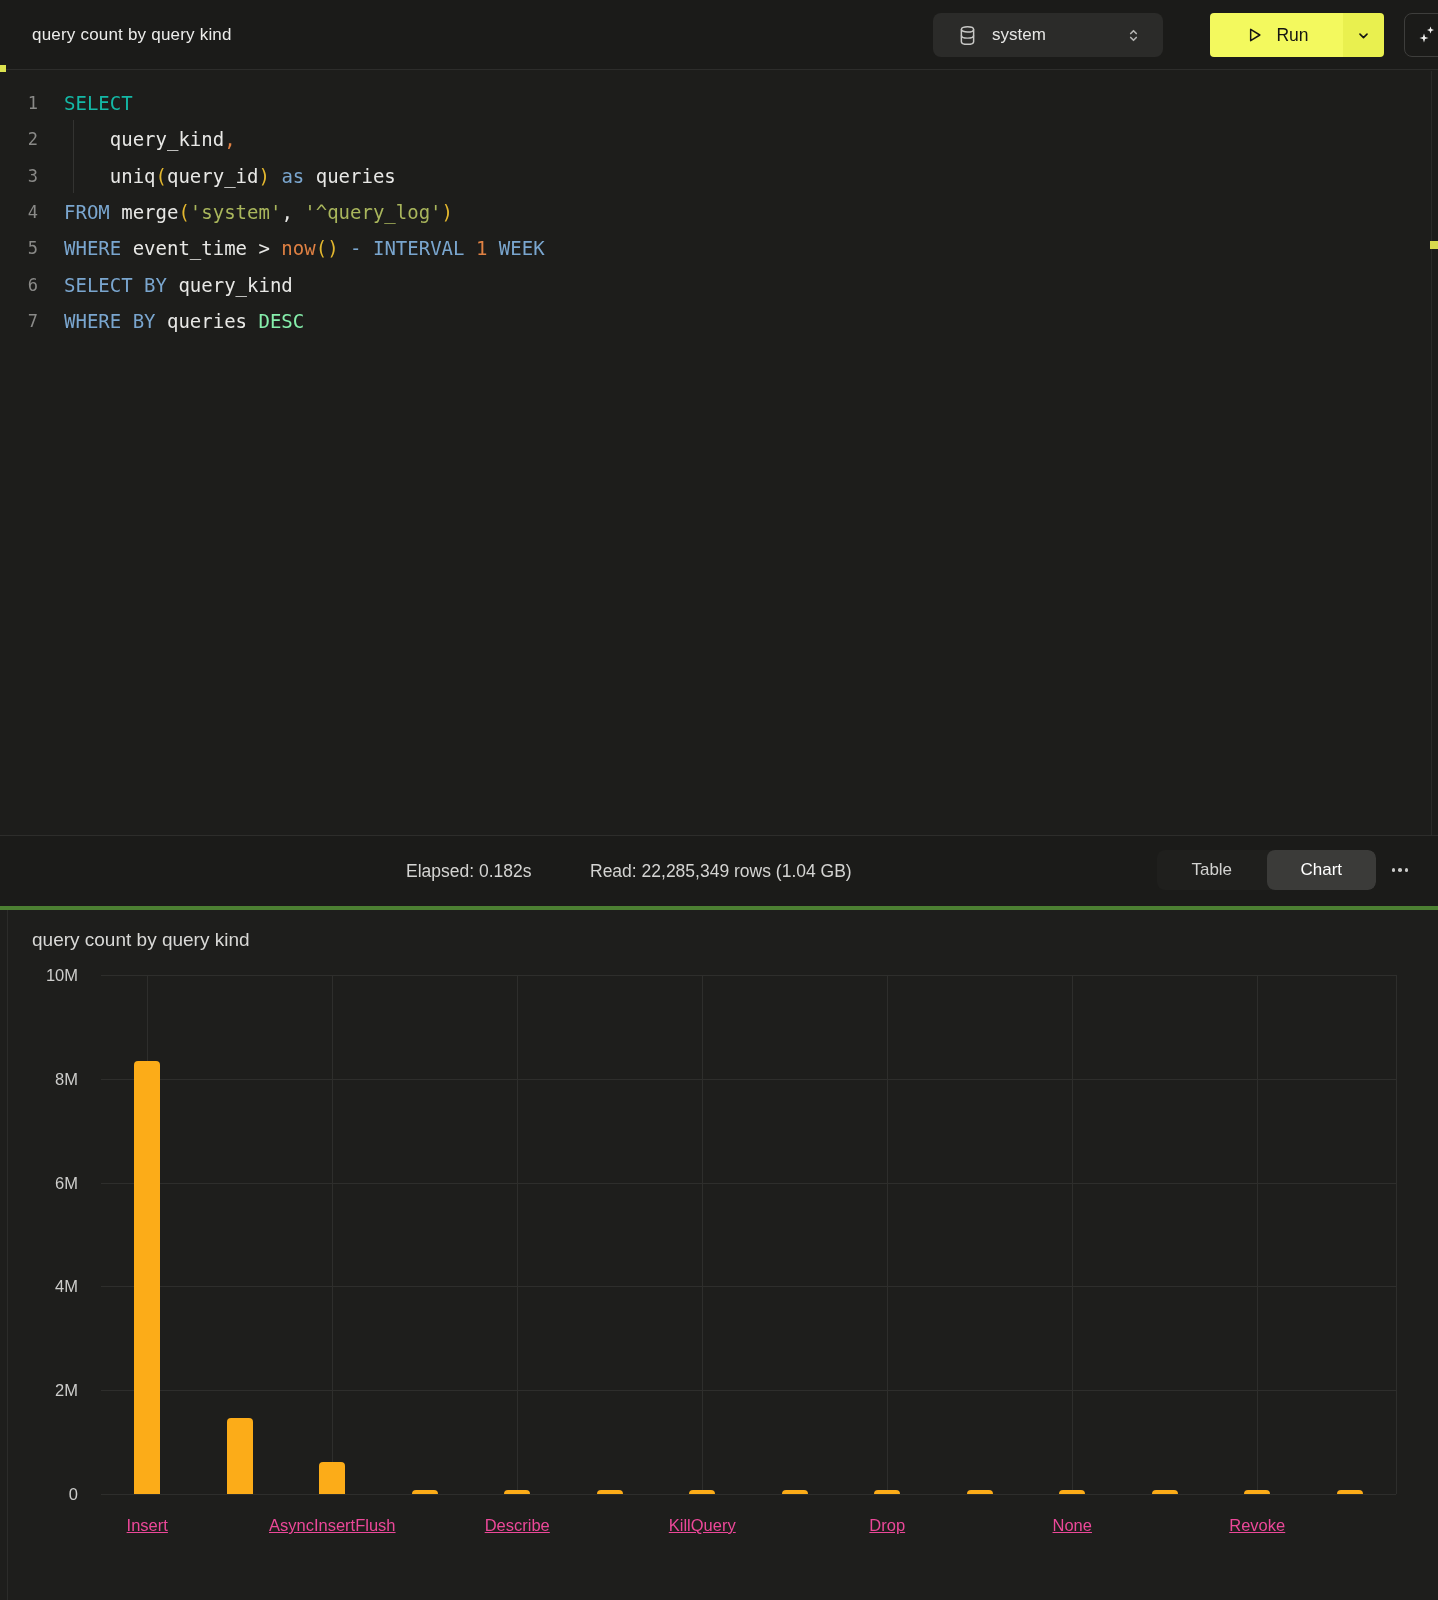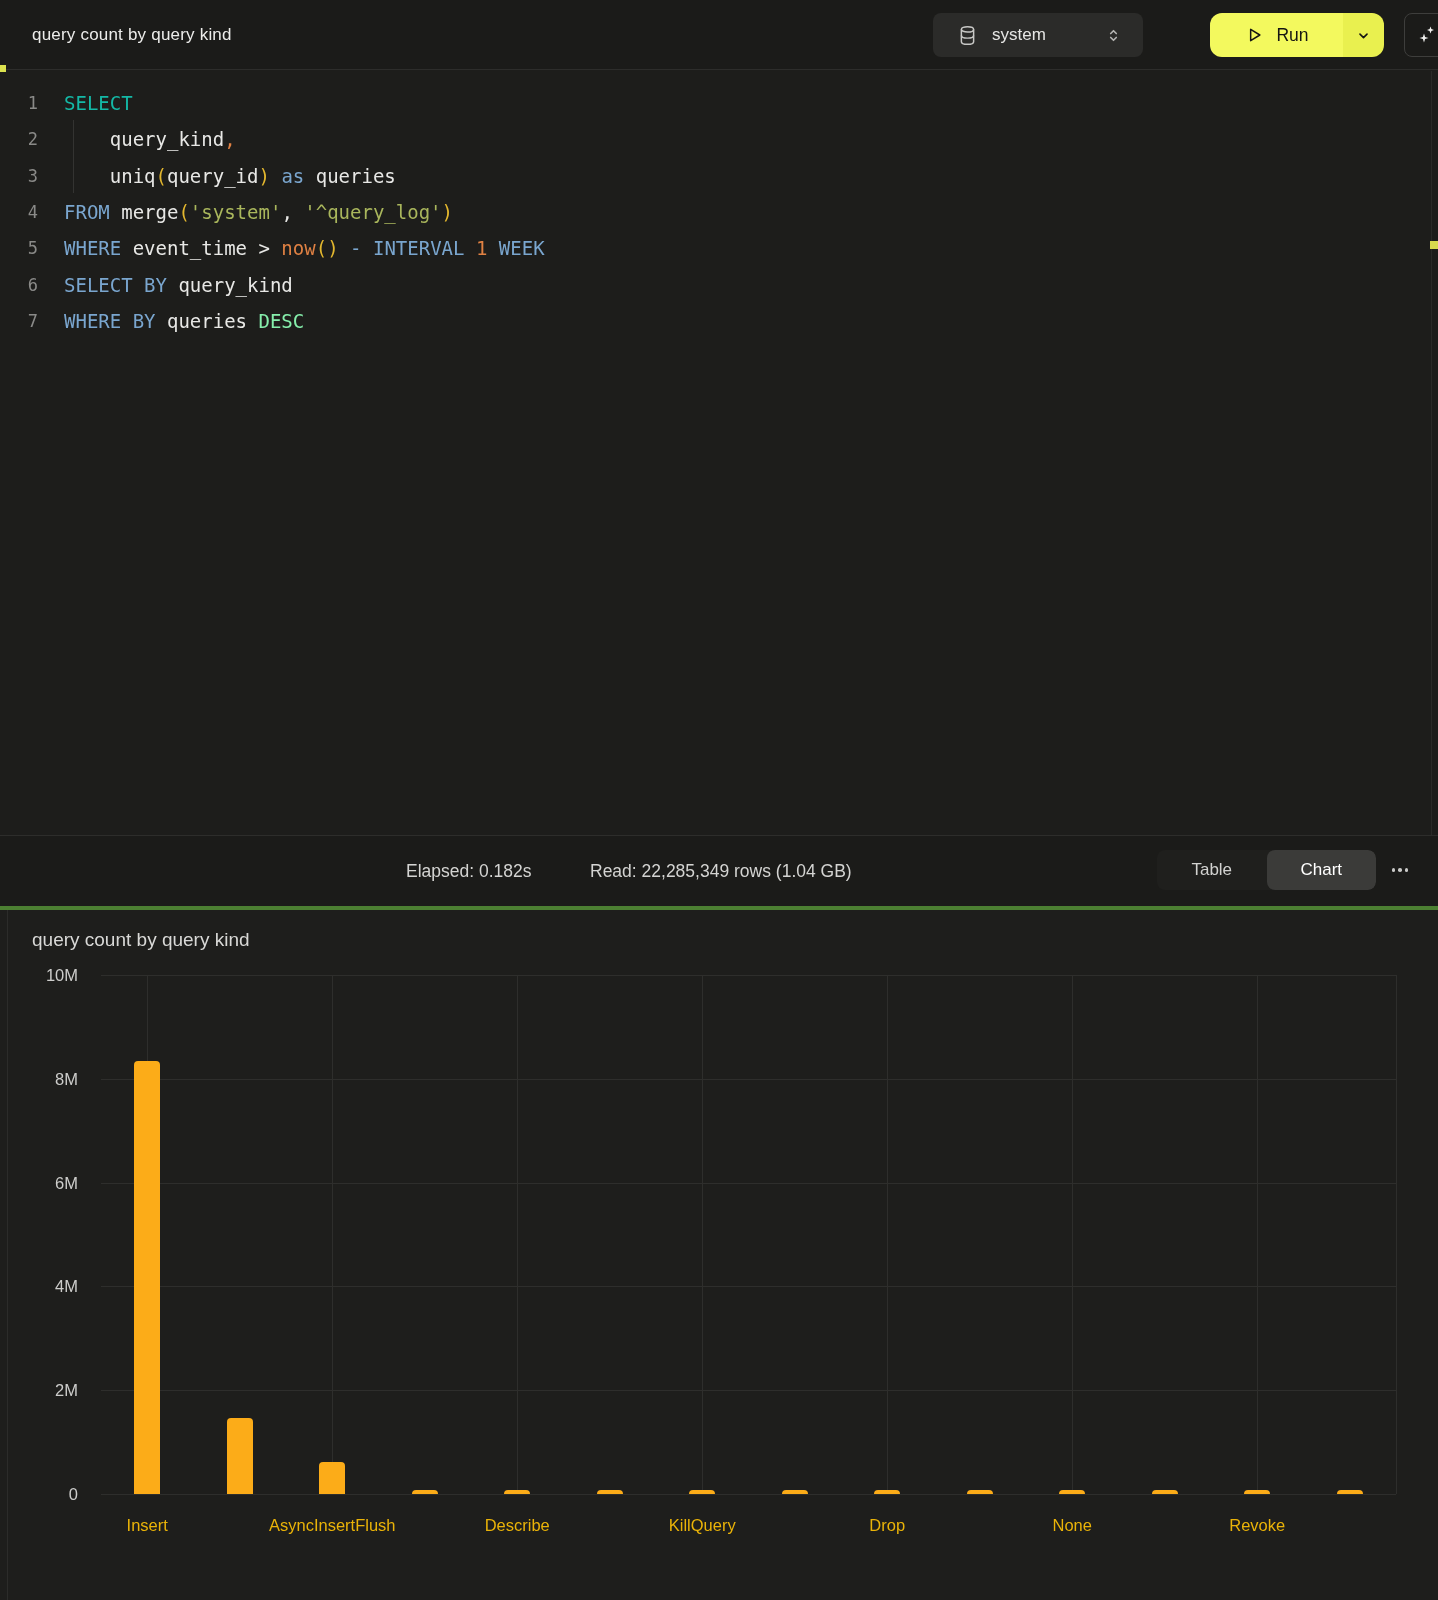--- a/index.html
+++ b/index.html
@@ -17,29 +17,29 @@
   }
   .topbar-title {
     position:absolute; left:32px; top:50%; transform:translateY(-50%);
     font-size:17px; color:#ececea; letter-spacing:.2px;
   }
   .yellow-dash-left {
     position:absolute; left:0; top:65px; width:6px; height:7px;
     background:#dce24f; z-index:5;
   }
   .db-select {
-    position:absolute; left:933px; top:13px; width:210px; height:44px;
+    position:absolute; left:933px; top:13px; width:230px; height:44px;
     background:#2b2b29; border:none; border-radius:8px;
     display:flex; align-items:center; gap:14px; padding:0 20px 0 24px;
     cursor:pointer; color:#e6e6e4;
   }
   .db-select .db-label { flex:1; text-align:left; font-size:17px; font-family:"Liberation Sans",sans-serif; }
   .run-group {
     position:absolute; left:1210px; top:13px; width:174px; height:44px;
-    border-radius:12px; display:flex; overflow:hidden;
+    border-radius:4px; display:flex; overflow:hidden;
   }
   .run-main {
     flex:1; background:#f3f95e; border:none; cursor:pointer;
     display:flex; align-items:center; justify-content:center; gap:12px;
     font-size:17.5px; color:#151513; font-family:"Liberation Sans",sans-serif; font-weight:500;
   }
   .run-caret {
     width:41px; background:#e9f04f; border:none; cursor:pointer;
     display:flex; align-items:center; justify-content:center;
   }
@@ -124,21 +124,21 @@
 
 3; }
   .vgrid { position:absolute; top:0; width:1px; height:100%; background:#2e2e2c; }
   .ytick {
     position:absolute; right:calc(100% + 23px); transform:translateY(-50%);
     font-size:16.5px; color:#cdcdcb; white-space:nowrap;
   }
   .bar { position:absolute; bottom:0; width:26px; border-radius:4px 4px 0 0; }
   .xlabel {
     position:absolute; top:calc(100% + 22px); transform:translateX(-50%);
-    font-size:16.5px; color:#eab308; white-space:nowrap;
+    font-size:16.5px; color:#ec4899; white-space:nowrap;text-decoration:underline;
   }
   svg { display:block; }
 </style>
 </head>
 <body>
 
 <div class="topbar">
   <div class="topbar-title">query count by query kind</div>
 
   <button class="db-select">

